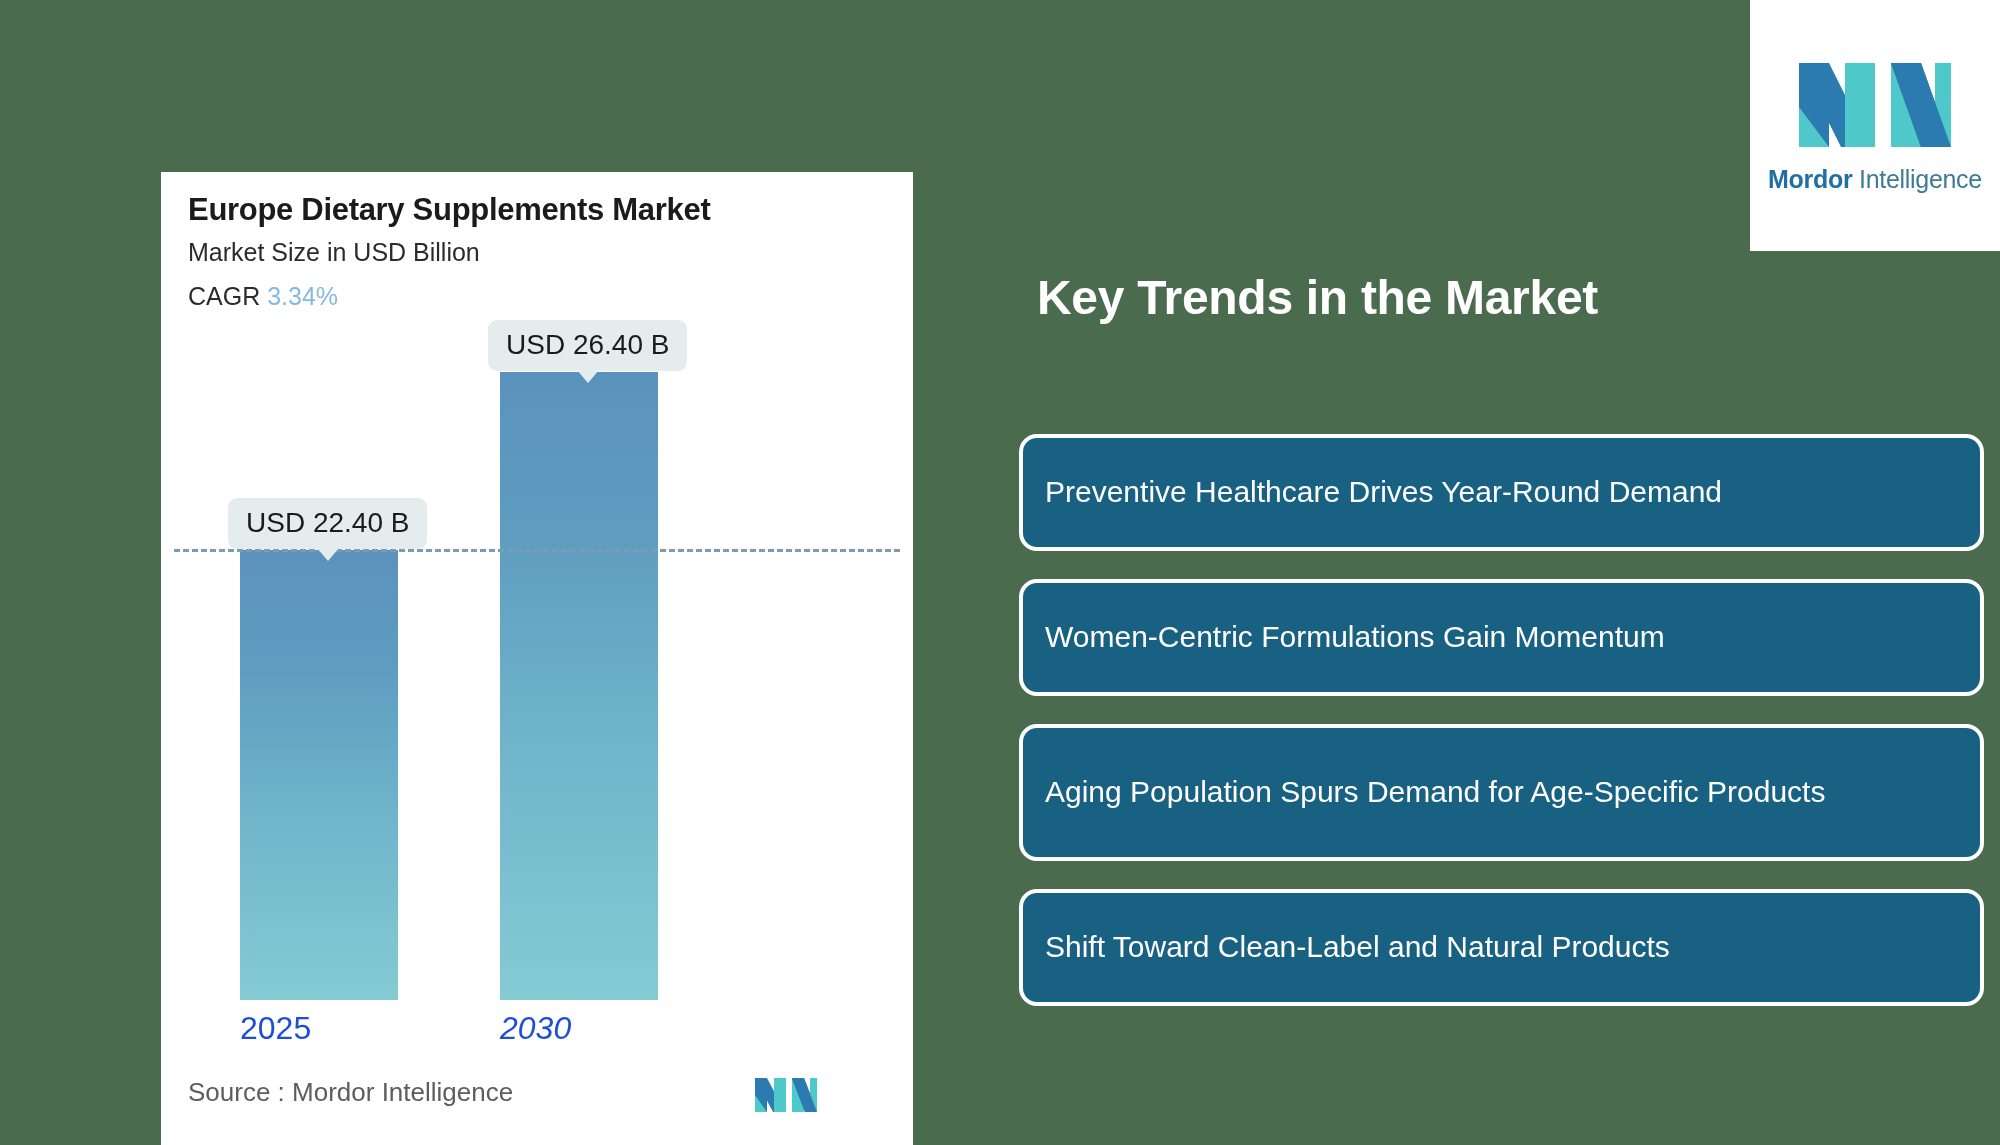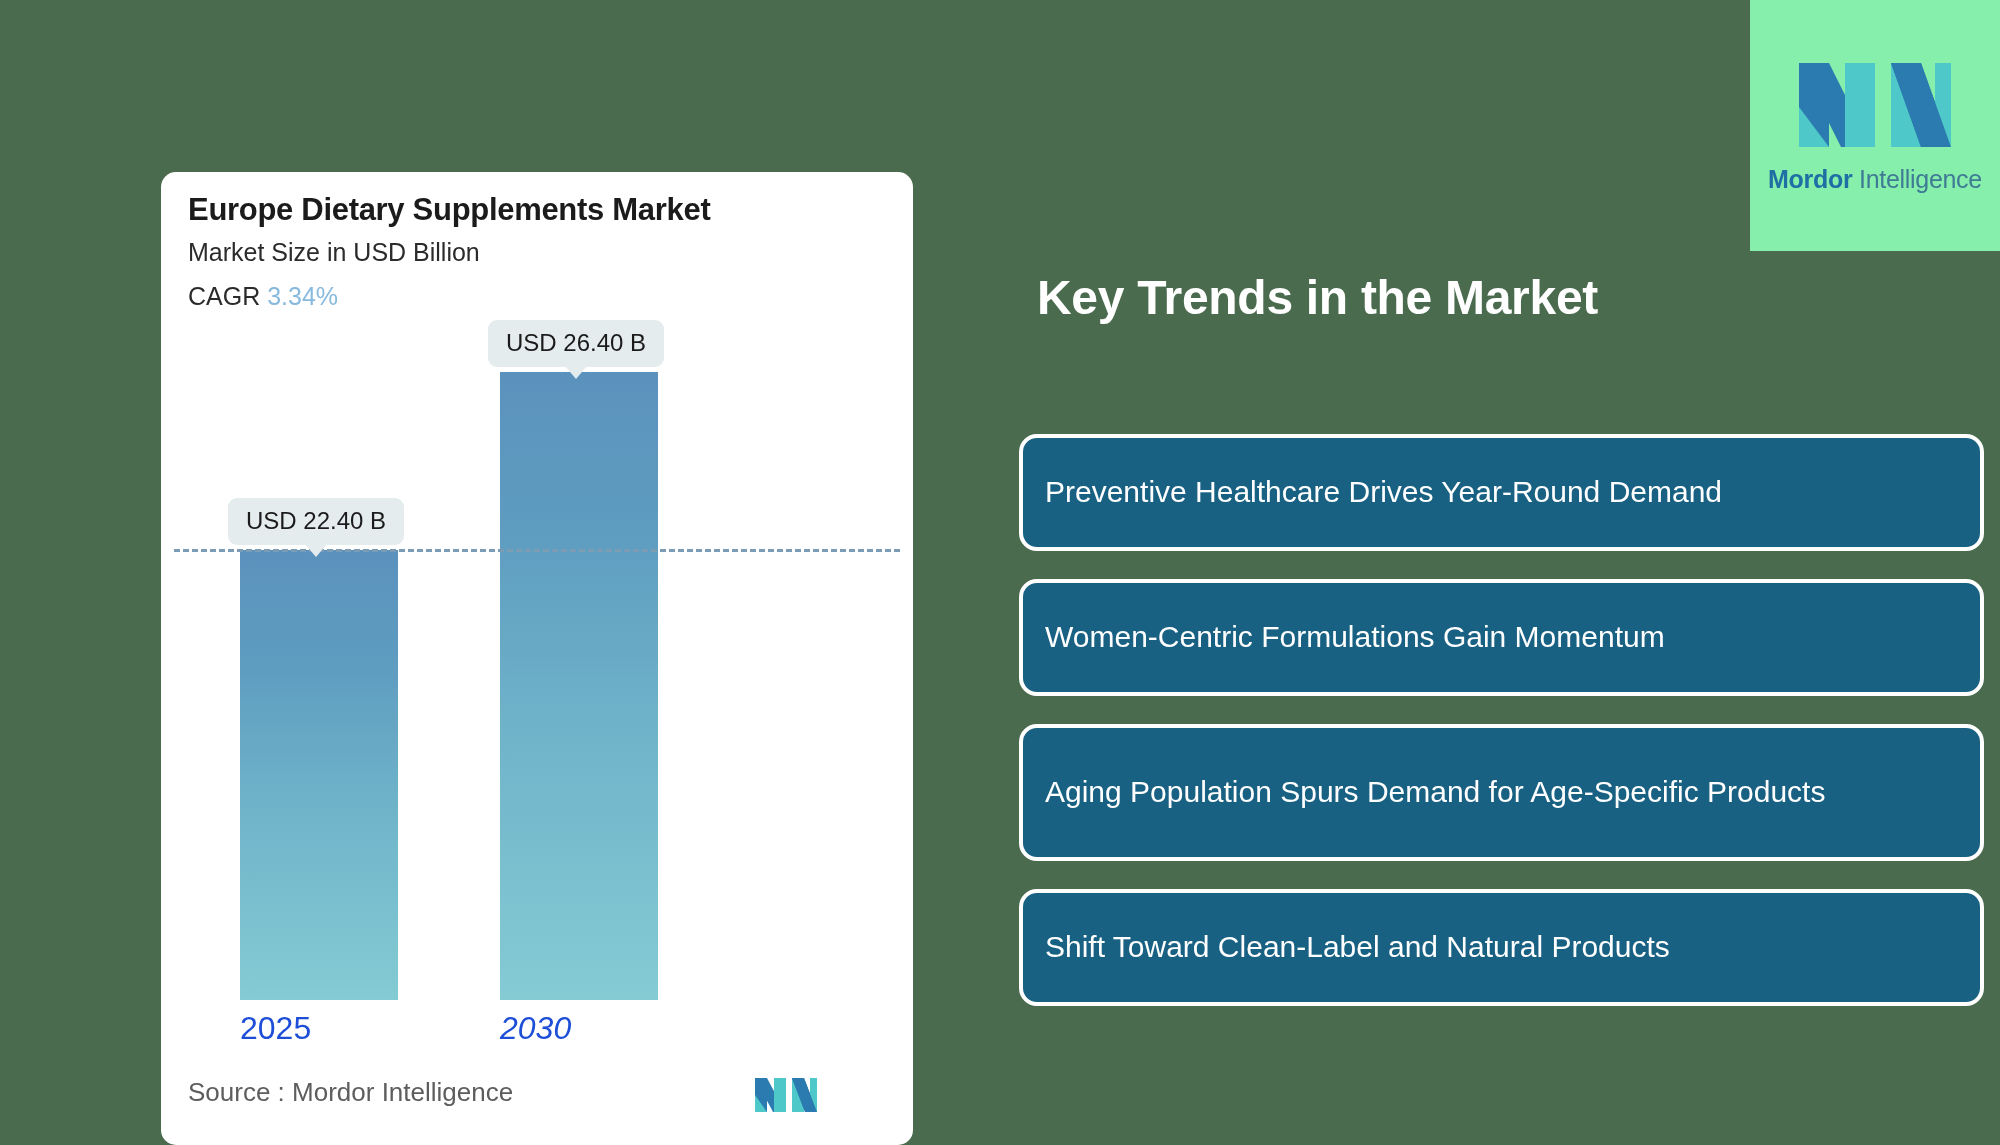--- a/index.html
+++ b/index.html
@@ -37,21 +37,21 @@
     white-space: nowrap;
   }
 
   
   #logo-box {
     position: absolute;
     left: 1750px;
     top: 0px;
     width: 250px;
     height: 251px;
-    background: #86efac;
+    background: #ffffff;
     display: flex;
     flex-direction: column;
     align-items: center;
     justify-content: center;
   }
   #logo-mark-big { width: 152px; height: 96px; display:block; }
   #logo-wordmark {
     margin-top: 12px;
     font-size: 25px;
     white-space: nowrap;
@@ -61,21 +61,20 @@
   #logo-wordmark .w2 { color:#3f7b94; font-weight: normal; }
 
   
   #chart-card {
     position: absolute;
     left: 161px;
     top: 172px;
     width: 752px;
     height: 973px;
     background: #ffffff;
-    border-radius: 15px;
   }
   #chart-title {
     position: absolute;
     left: 27px; top: 20px;
     font-size: 31px;
     font-weight: bold;
     color: #1b1b1b;
     letter-spacing: -0.3px;
     white-space: nowrap;
   }
@@ -115,21 +114,21 @@
     width: 726px;
     height: 0;
     border-top: 3px dashed #7c9bb5;
   }
 
   .bar-label {
     position: absolute;
     background: #e5ecee;
     border-radius: 9px;
     padding: 9px 18px 10px 18px;
-    font-size: 24px;
+    font-size: 28px;
     color: #1b1b1b;
     white-space: nowrap;
   }
   .bar-label::after {
     content: "";
     position: absolute;
     left: 50%;
     margin-left: -11px;
     bottom: -12px;
     width: 0; height: 0;

